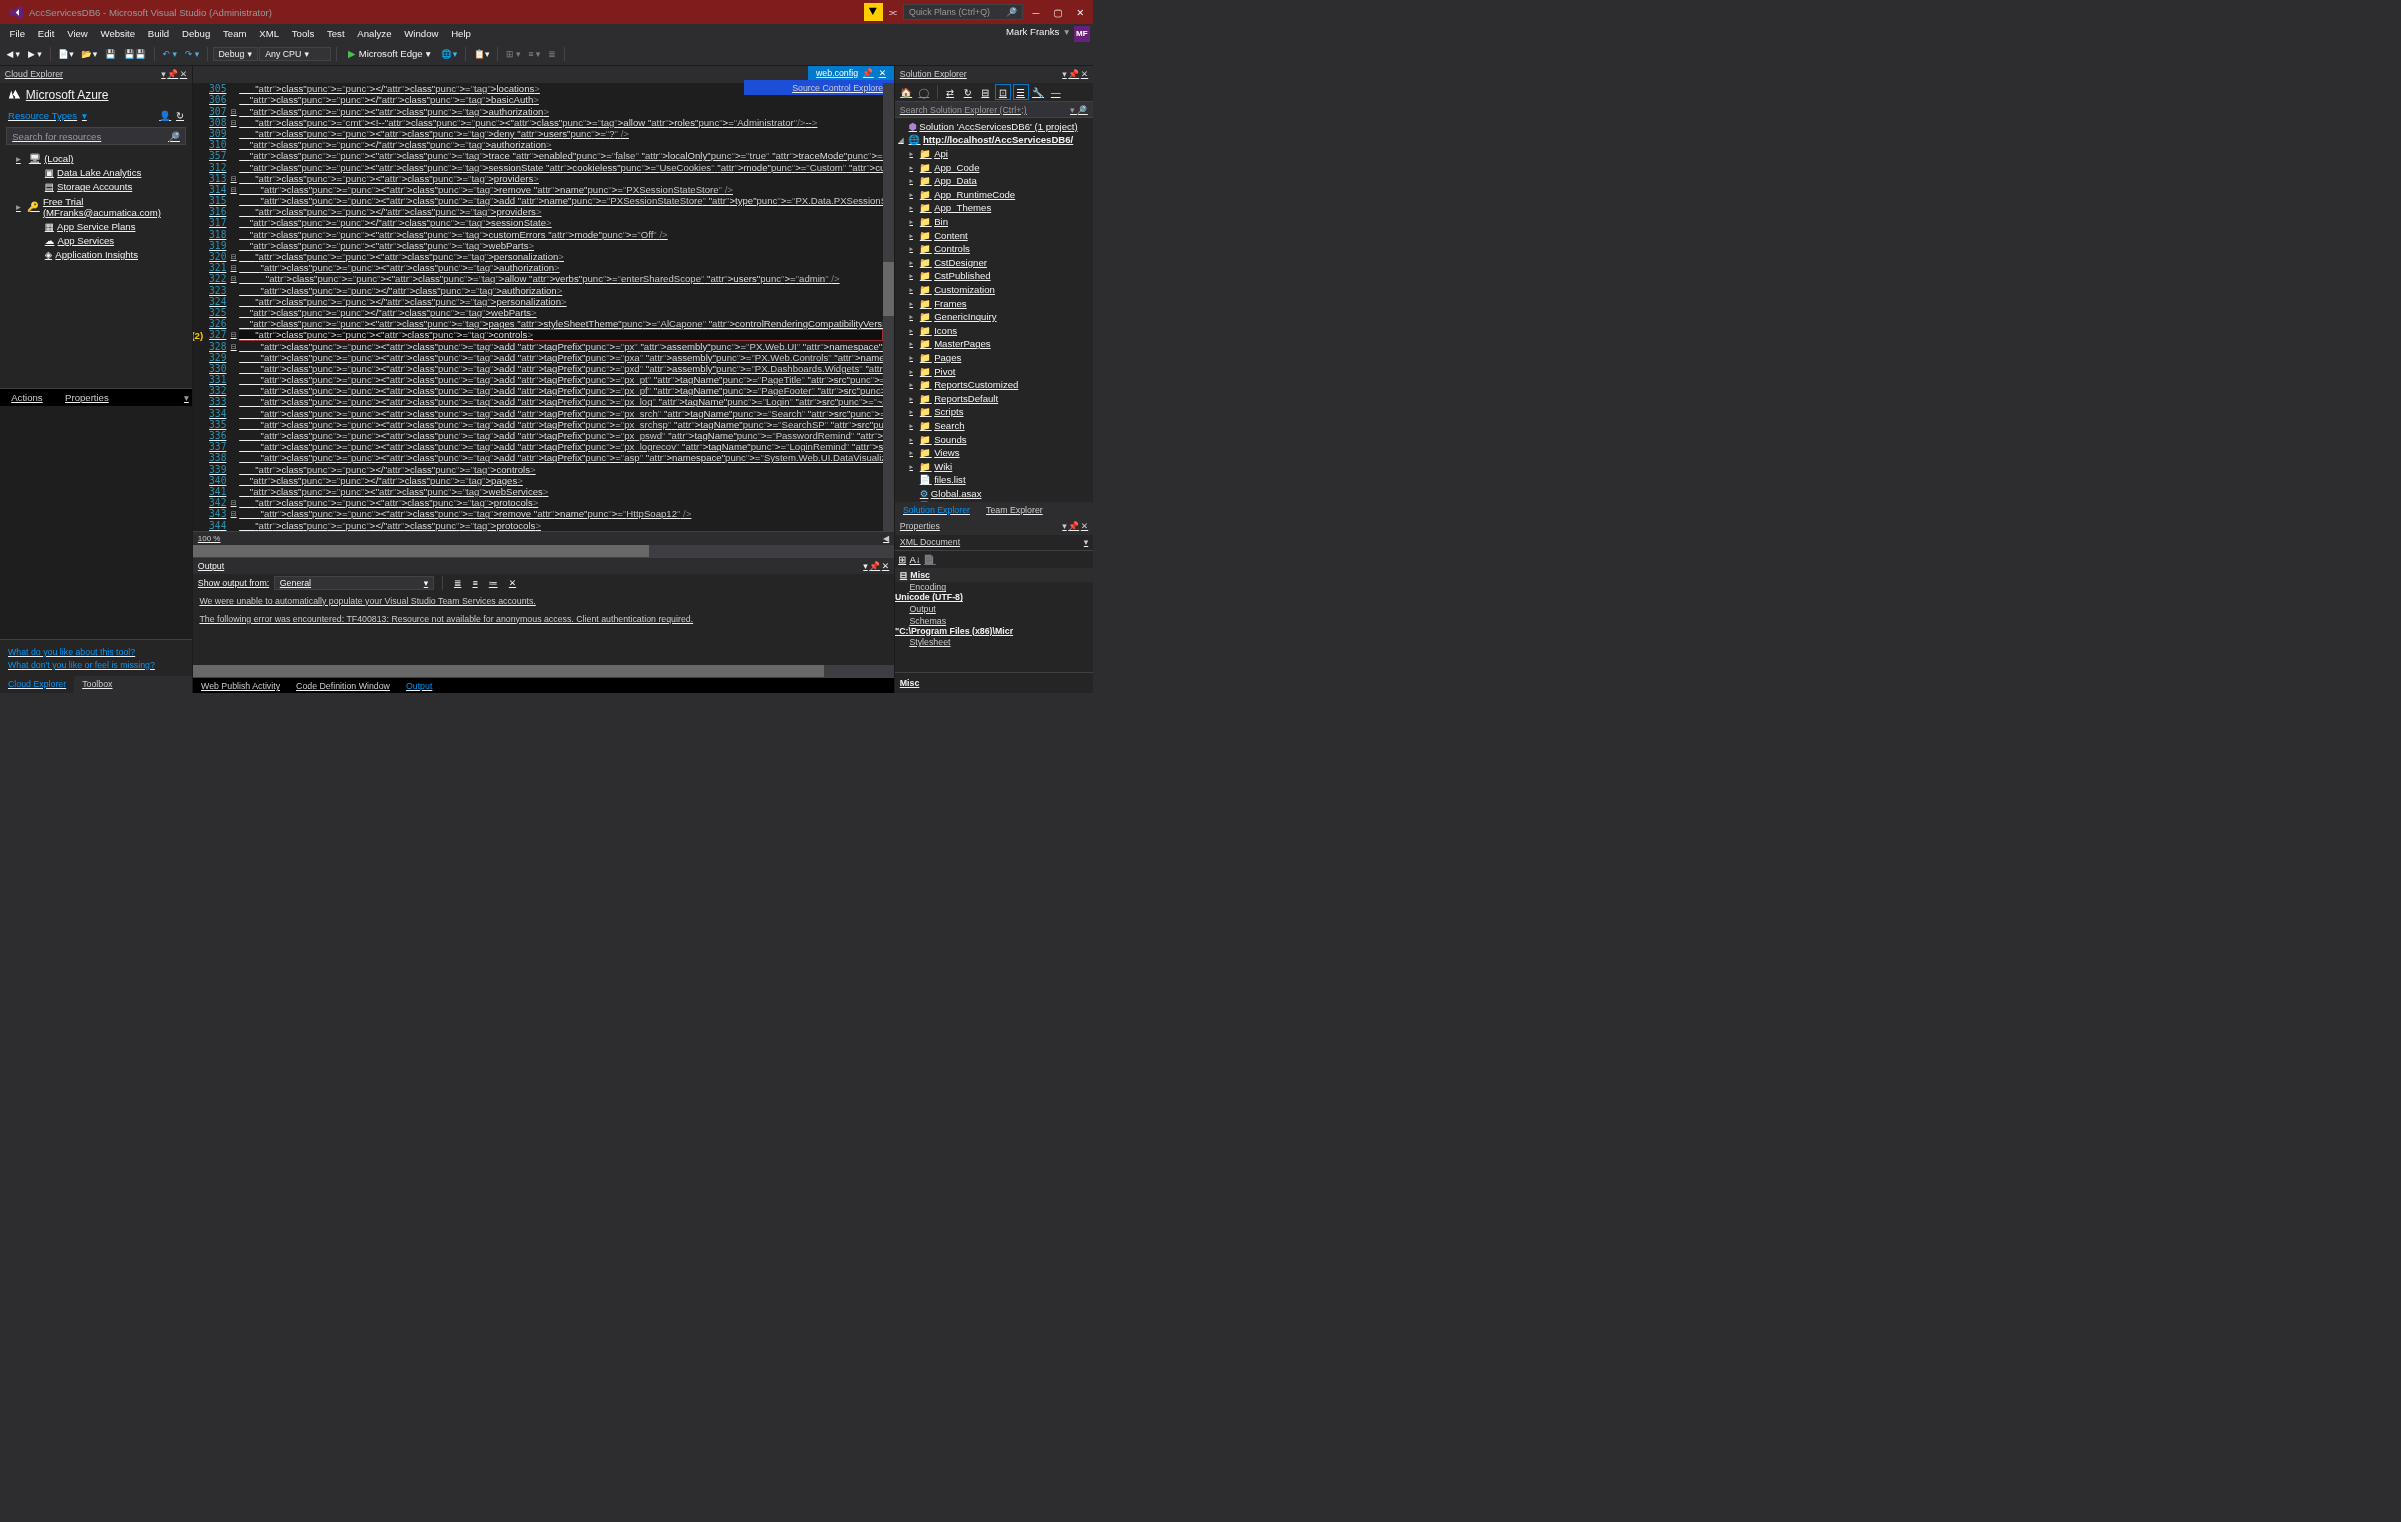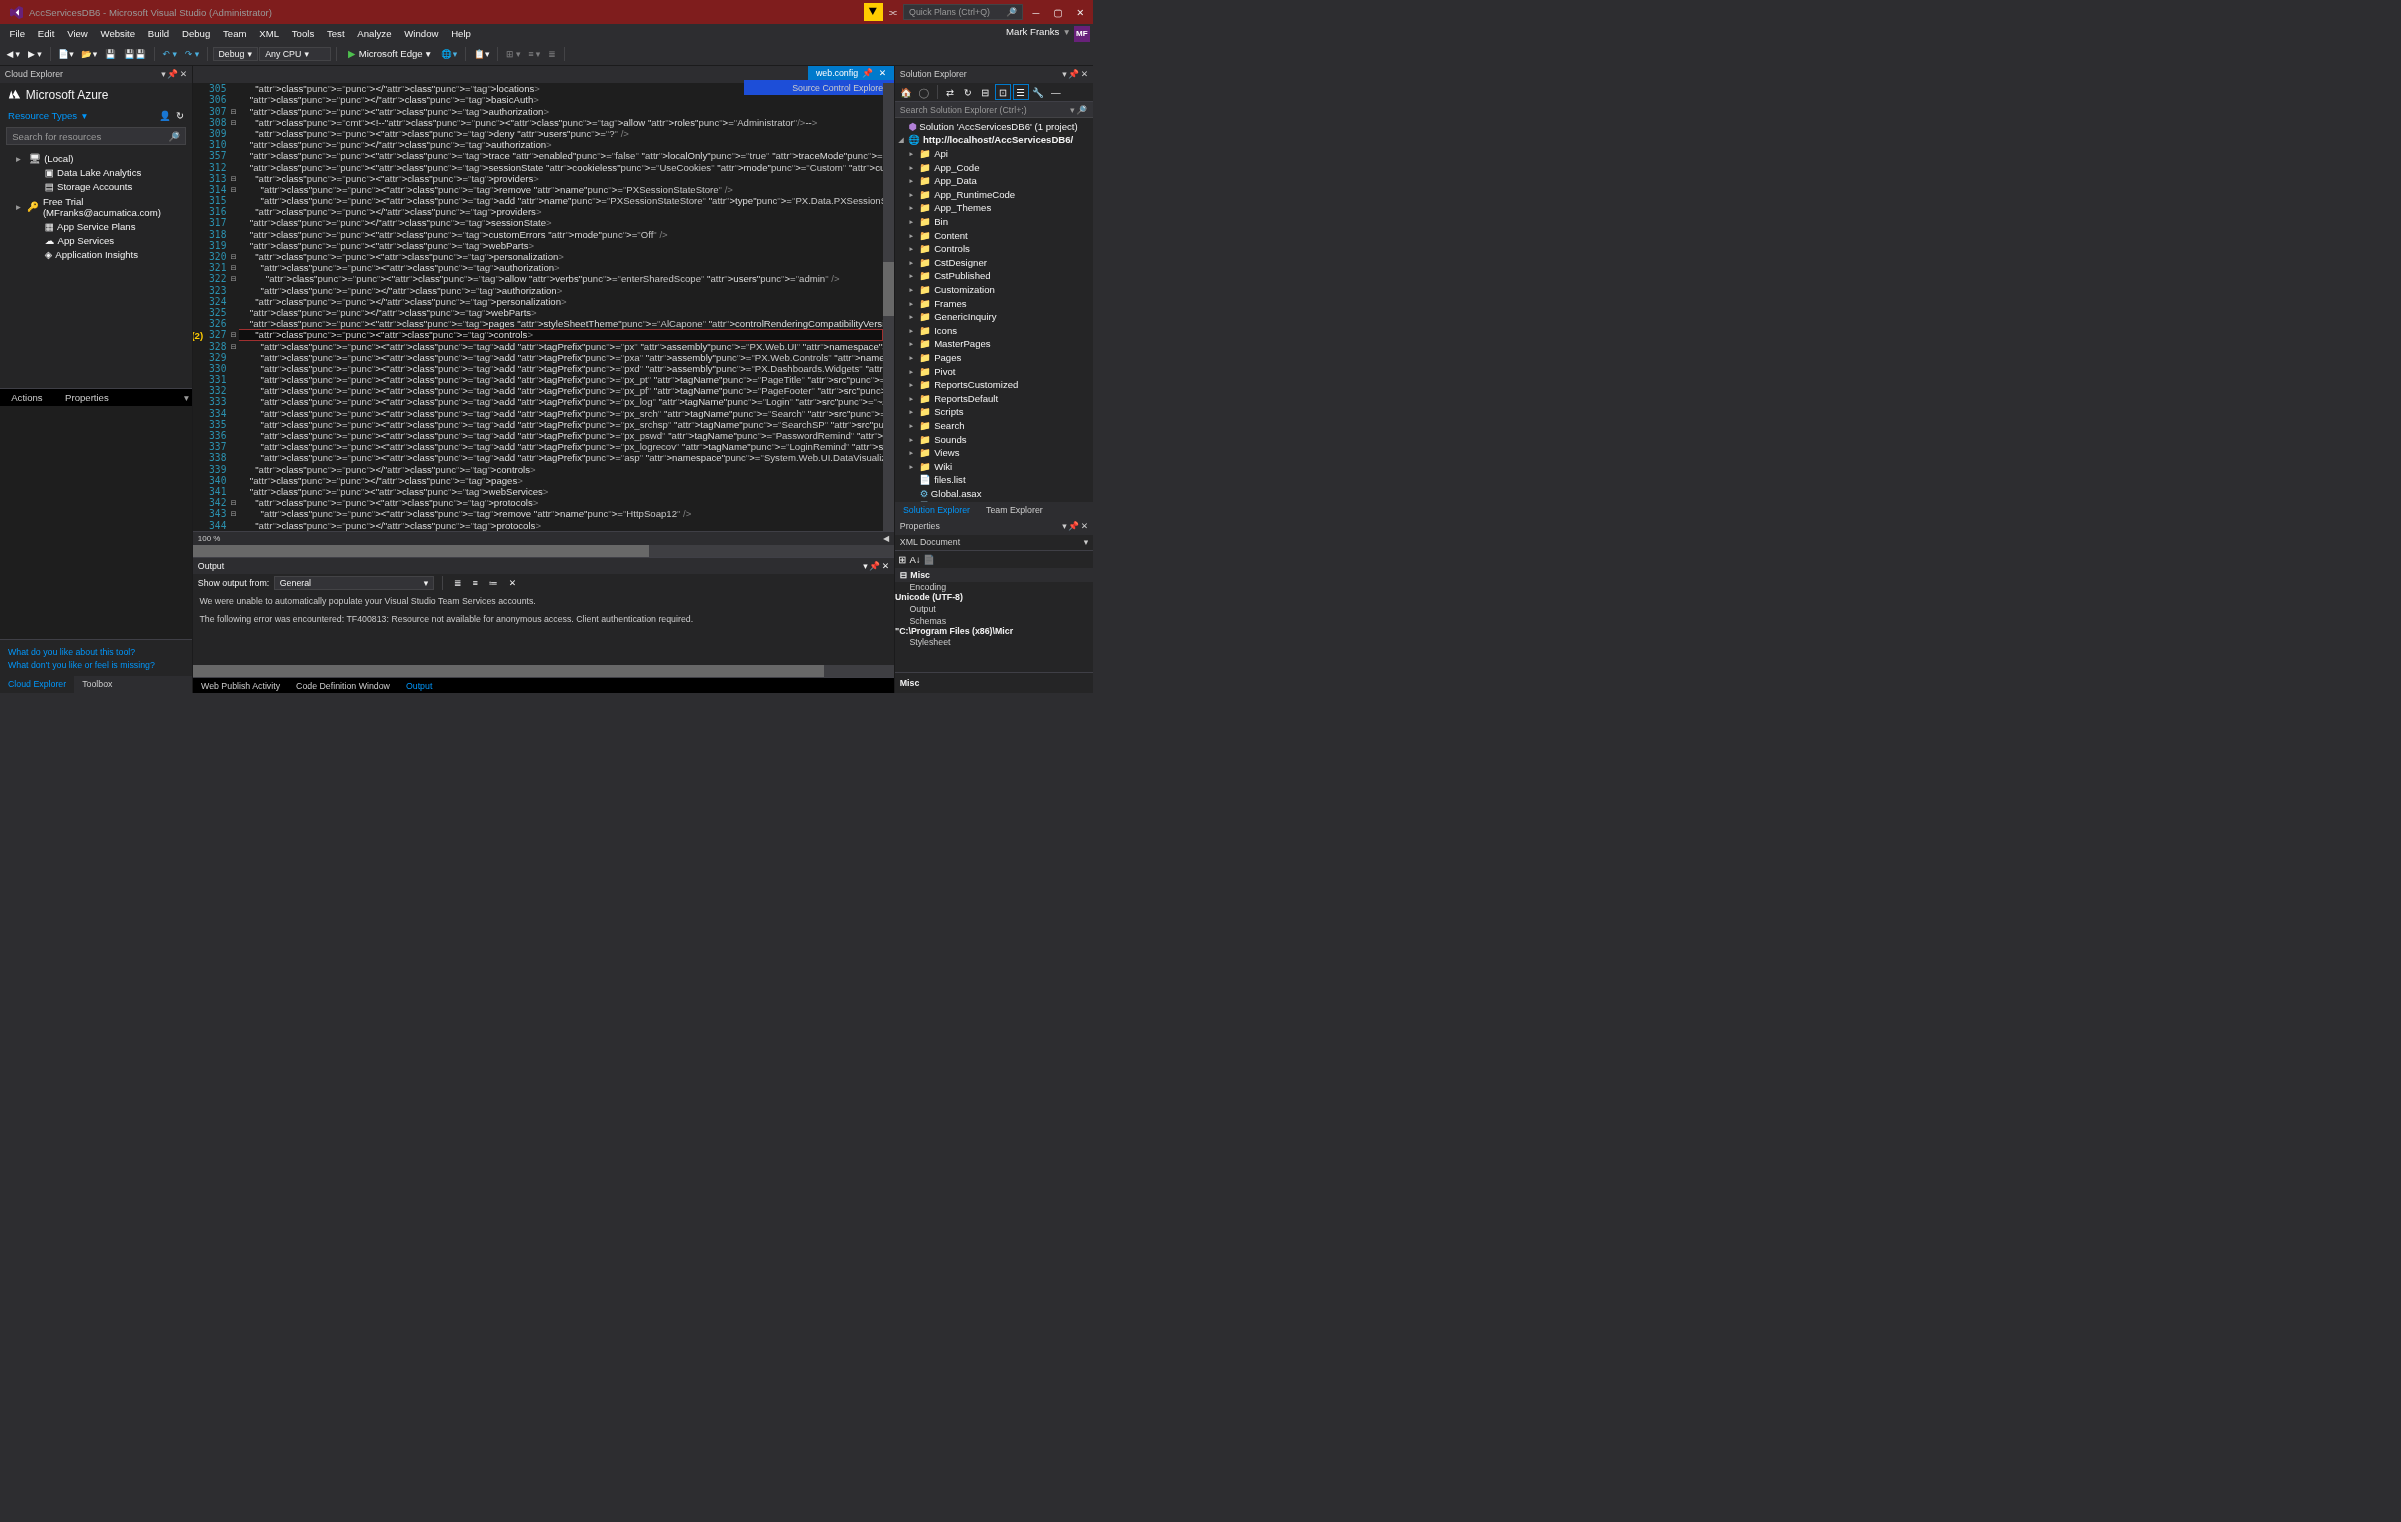--- a/index.html
+++ b/index.html
@@ -14,21 +14,21 @@
 .menubar { height: 19px; background: #2d2d30; display: flex; align-items: center; padding: 0 3.2px; }
 .menu-item { padding: 3.2px 6.4px; color: #f1f1f1; font-size: 9.6px; }
 .menu-right { margin-left: auto; display: flex; gap: 4.8px; }
 .user-badge { background: #68217a; width: 16px; height: 16px; color: #fff; display: flex; align-items: center; justify-content: center; font-size: 8px; font-weight: bold; }
 .toolbar { height: 22.5px; background: #2d2d30; border-bottom: 0.8px solid #1b1b1c; display: flex; align-items: center; padding: 0 3.2px; gap: 1.6px; }
 .tb-btn { padding: 1.6px 3.2px; color: #f1f1f1; display: flex; align-items: center; gap: 1.6px; font-size: 8.8px; }
 .tb-sep { width: 0.8px; height: 14.4px; background: #434346; margin: 0 3.2px; }
 .tb-combo { background: #333337; border: 0.8px solid #434346; padding: 0.8px 4.8px; font-size: 8.8px; color: #f1f1f1; display: flex; align-items: center; gap: 3.2px; }
 .start-btn { display: flex; align-items: center; gap: 3.2px; padding: 1.6px 6.4px; }
 .play-icon { color: #4ec04e; }
-.main-area { display: flex; height: calc(100% - 66px); }
+.main-area { display: flex; height: calc(100% - 66px); text-decoration: underline; }
 .left-panel { width: 193px; background: #252526; display: flex; flex-direction: column; border-right: 0.8px solid #1b1b1c; }
 .panel-header { height: 17.7px; background: #2d2d30; display: flex; align-items: center; padding: 0 4.8px; font-size: 8.8px; color: #ccc; justify-content: space-between; }
 .panel-header-icons { display: flex; gap: 1.6px; }
 .azure-title { padding: 4.8px 8px; font-size: 12px; color: #f1f1f1; font-weight: 300; display: flex; align-items: center; gap: 4.8px; }
 .azure-row { padding: 3.2px 8px; display: flex; align-items: center; gap: 4.8px; font-size: 9.6px; }
 .azure-link { color: #0097fb; }
 .azure-search { margin: 3.2px 6.4px; background: #333337; border: 0.8px solid #434346; padding: 2.4px 4.8px; color: #999; display: flex; align-items: center; justify-content: space-between; }
 .azure-tree { flex: 1; overflow: auto; padding: 3.2px 0; }
 .tree-item { padding: 1.6px 4.8px; display: flex; align-items: center; gap: 3.2px; font-size: 9.6px; color: #f1f1f1; }
 .tree-indent-1 { padding-left: 16px; }

